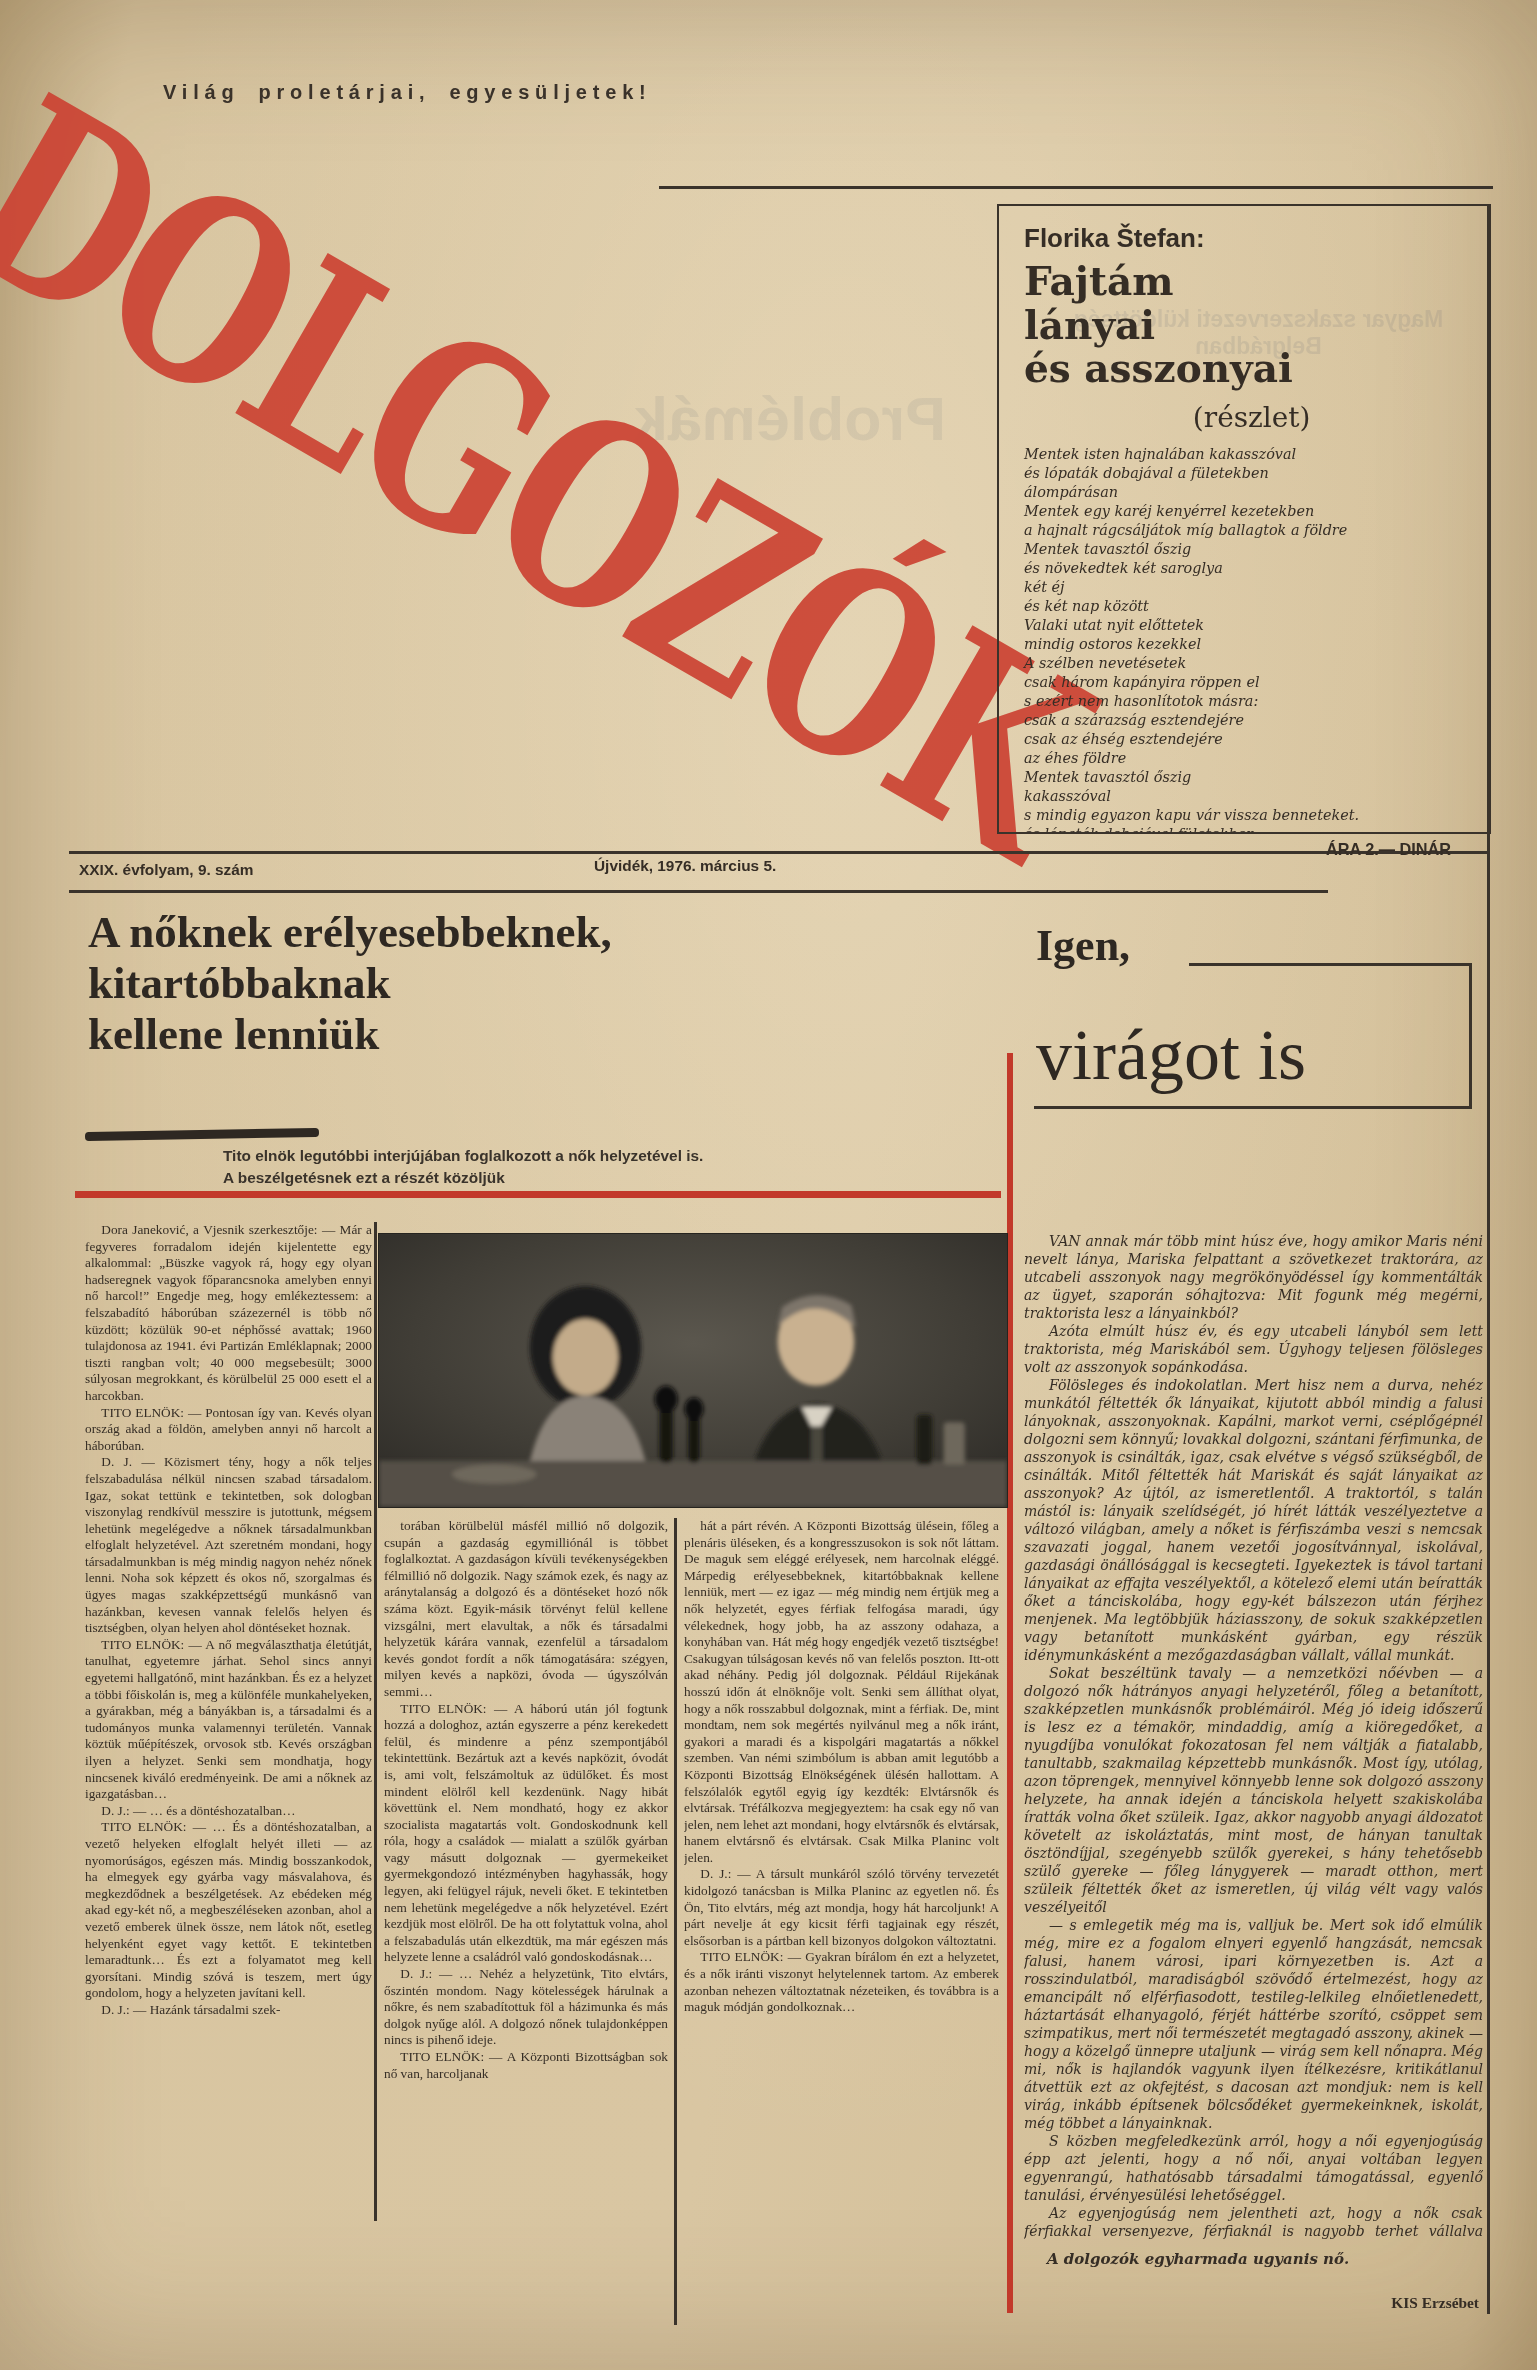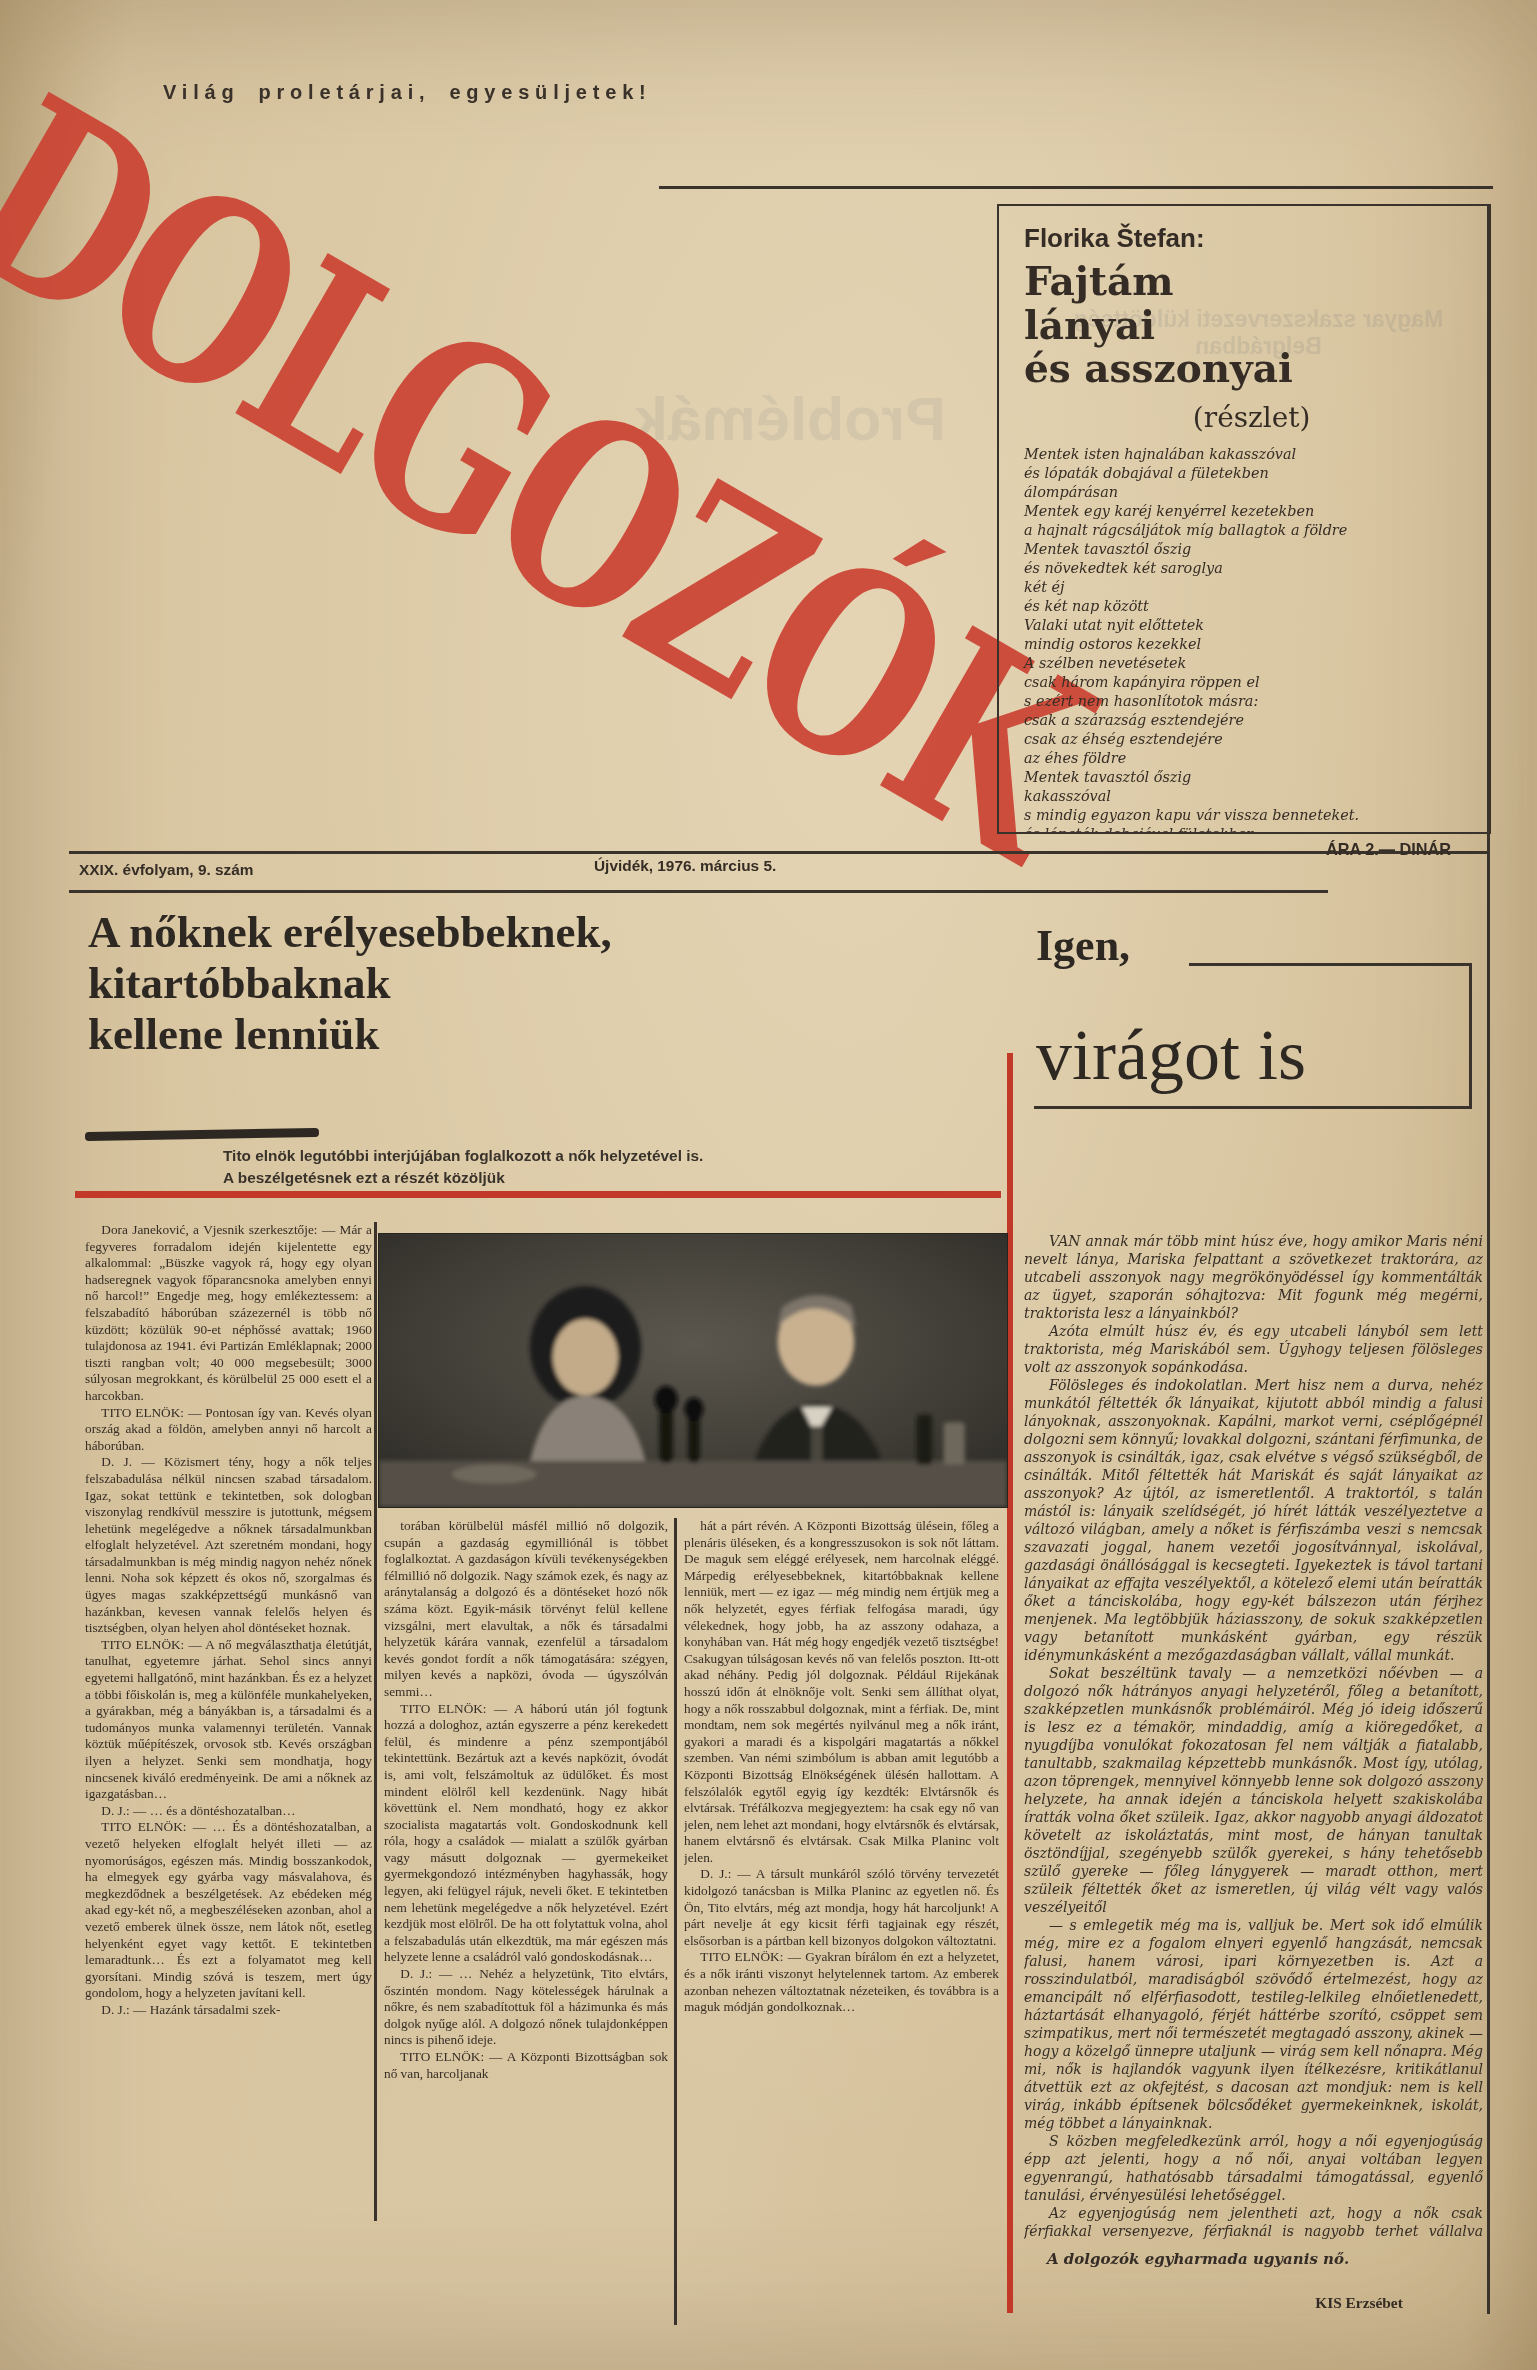--- a/index.html
+++ b/index.html
@@ -75,21 +75,21 @@
   .side-headline-1{left:1036px;top:920px;font-weight:bold;font-size:44px;color:#2e2822;}
   .side-headline-2{left:1036px;top:1014px;font-weight:normal;font-size:72px;color:#2e2822;}
   .side-box-top{left:1189px;top:963px;width:282px;height:2.9px;background:#3a332b;}
   .side-box-right{left:1469px;top:963px;width:2.9px;height:146px;background:#3a332b;}
   .side-box-bottom{left:1034px;top:1106px;width:438px;height:2.9px;background:#3a332b;}
   .side-body{left:1024px;top:1232px;width:459px;height:1007px;overflow:hidden;}
   .side-body p{margin:0;text-indent:25px;font-style:italic;font-size:14px;line-height:18px;
     text-align:justify;font-family:"DejaVu Serif",serif;}
   .side-closing{left:1047px;top:2250px;width:413px;font-style:italic;font-weight:bold;
     font-size:15px;font-family:"DejaVu Serif",serif;}
-  .side-byline{left:1239px;top:2294px;width:240px;text-align:center;font-weight:bold;
+  .side-byline{left:1239px;top:2294px;width:240px;text-align:right;font-weight:bold;
     font-size:15.4px;font-family:"Liberation Serif",serif;}
 </style>
 </head>
 <body>
 
 <div class="page">
 
   <div class="abs ghost ghost1">Magyar szakszervezeti küldöttség Belgrádban</div>
   <div class="abs ghost ghost2">Problémák</div>
 

